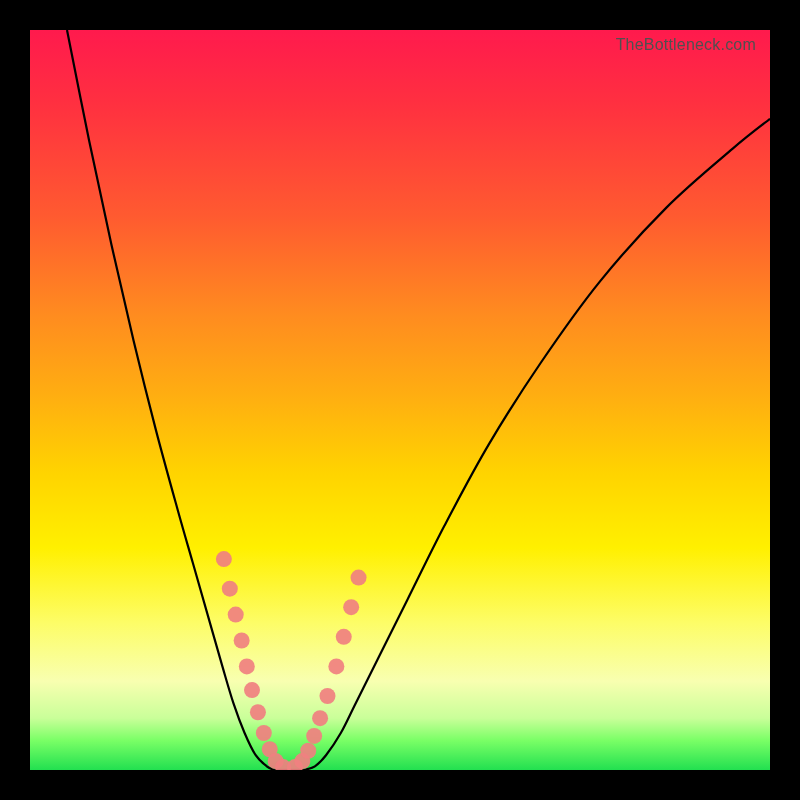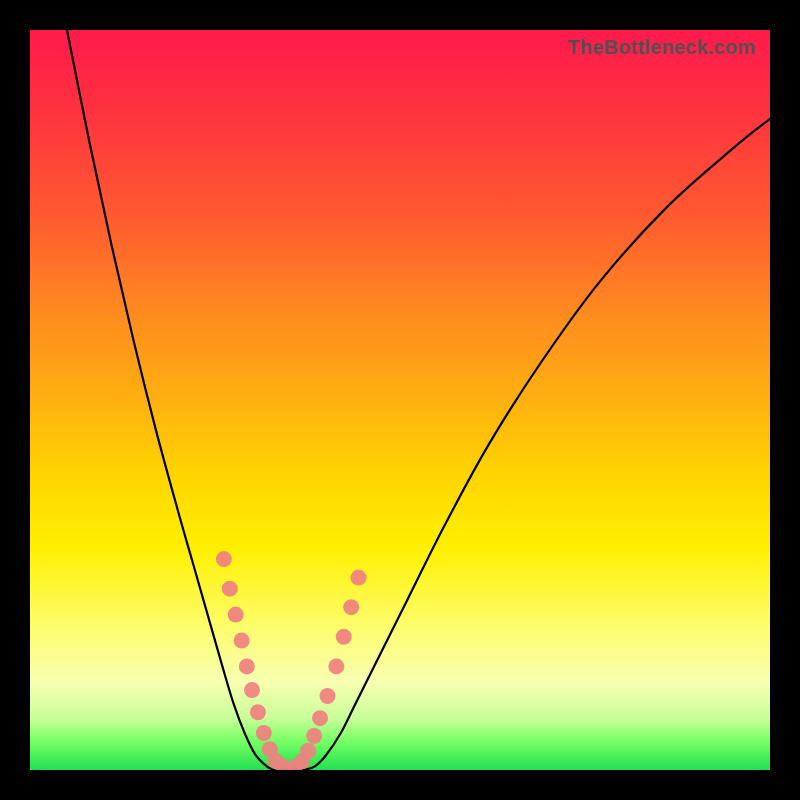--- a/index.html
+++ b/index.html
@@ -36,23 +36,23 @@
       #c9ff99 93%,
       #7aff66 96%,
       #22e050 100%
     );
   }
   .watermark {
     position: absolute;
     top: 6px;
     right: 14px;
     color: #505050;
-    font-size: 20px;
+    font-size: 16px;
     letter-spacing: 0.2px;
-    font-weight: 700;
+    font-weight: 400;
   }
   svg.curves {
     position: absolute;
     inset: 0;
   }
 </style>
 </head>
 <body>
 
 <div class="frame">

